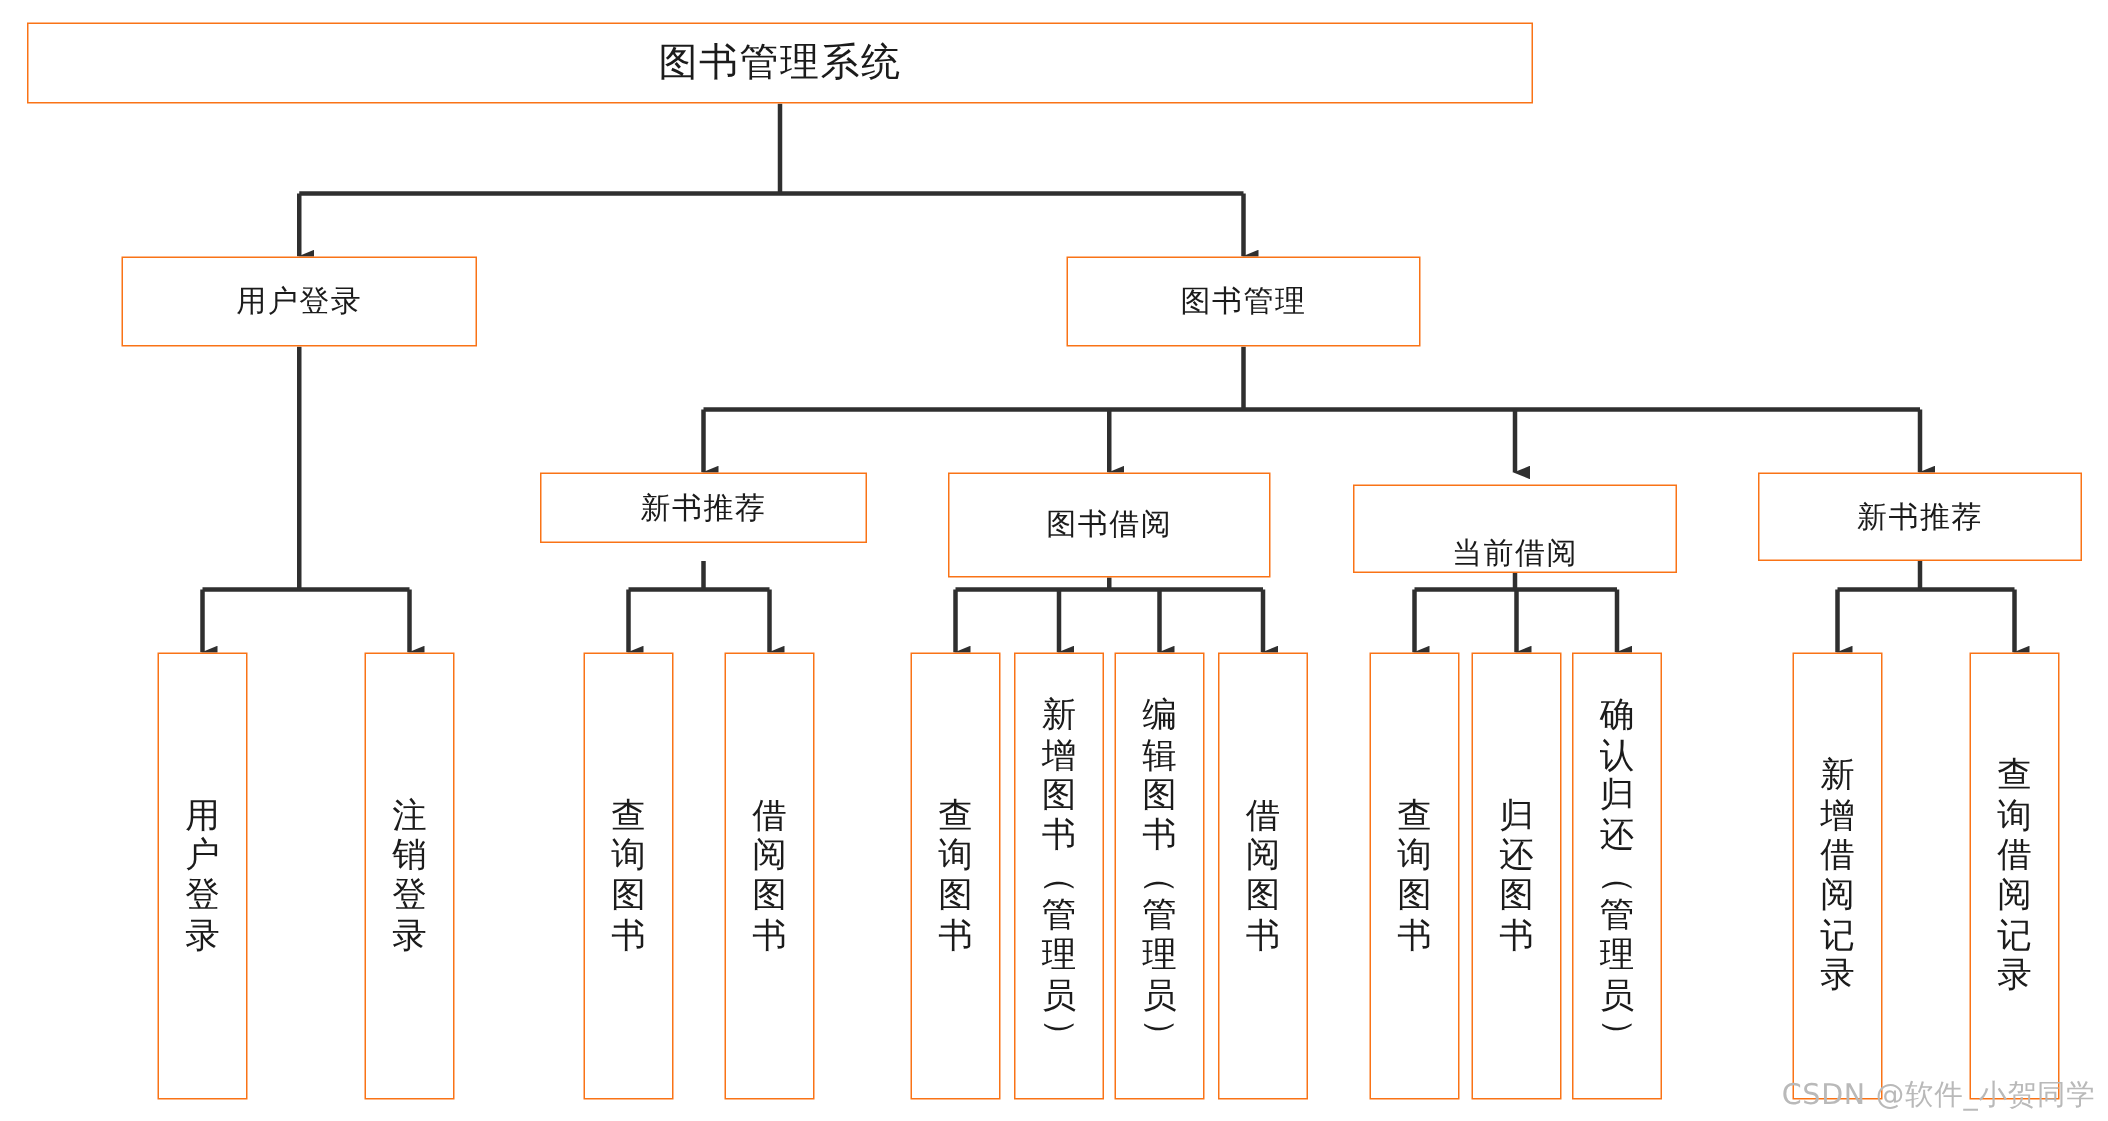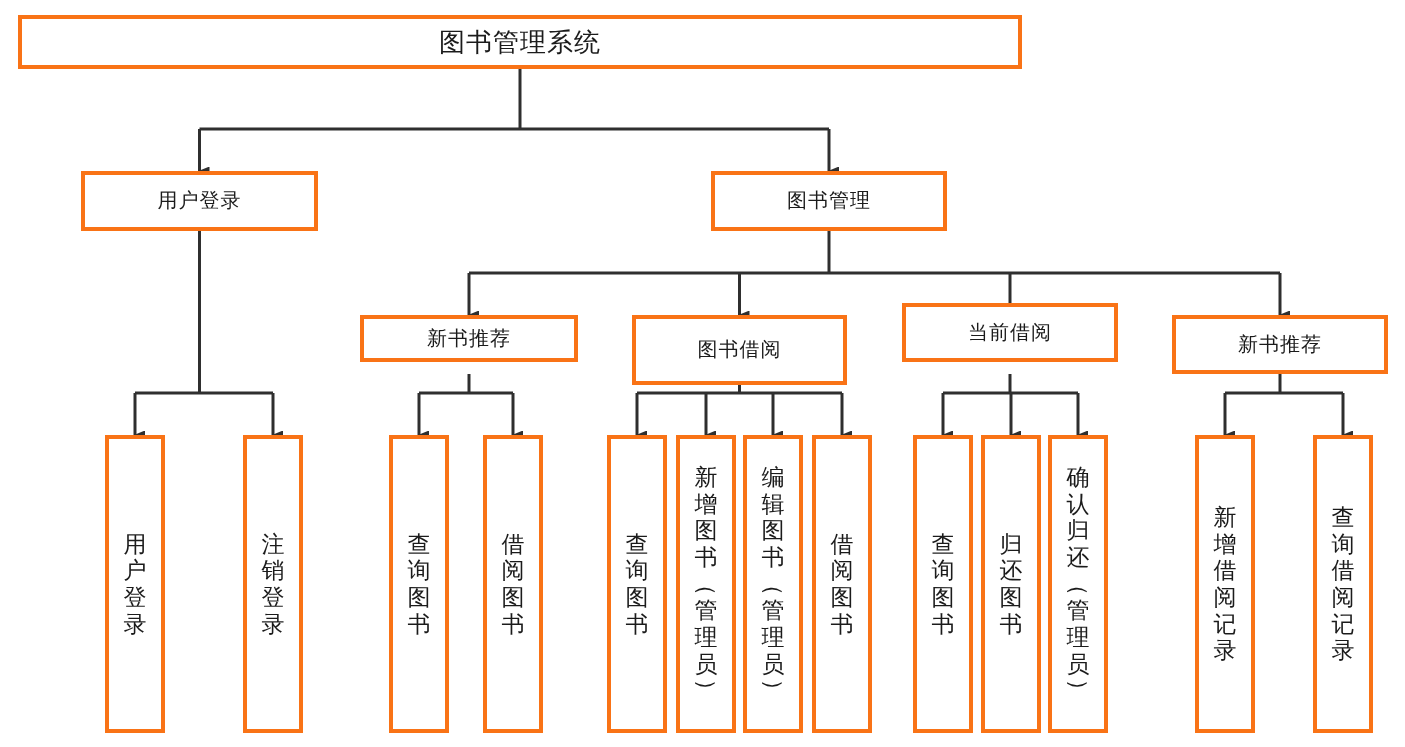--- a/index.html
+++ b/index.html
@@ -22,21 +22,21 @@
     position: absolute;
     left: 0;
     top: 0;
     width: 1405px;
     height: 747px;
     pointer-events: none;
   }
   .node {
     position: absolute;
     box-sizing: border-box;
-    border: 4px solid #f97316;
+    border: 1px solid #f97316;
     background: #ffffff;
     display: flex;
     align-items: center;
     justify-content: center;
     color: #1b1b1b;
   }
   .node.horiz {
     font-size: 20px;
     line-height: 1.1;
     letter-spacing: 1px;
@@ -141,21 +141,21 @@
       </div>
       <div class="node horiz" style="left: 711px; top: 171px; width: 236px; height: 60px;">
         <span class="vert-label">图书管理</span>
       </div>
       <div class="node horiz" style="left: 360px; top: 315px; width: 218px; height: 47px;">
         <span class="vert-label">新书推荐</span>
       </div>
       <div class="node horiz" style="left: 632px; top: 315px; width: 215px; height: 70px;">
         <span class="vert-label">图书借阅</span>
       </div>
-      <div class="node horiz" style="left: 902px; top: 303px; width: 216px; height: 59px;">
+      <div class="node horiz" style="left: 902px; top: 323px; width: 216px; height: 59px; align-items: flex-end;">
         <span class="vert-label">当前借阅</span>
       </div>
       <div class="node horiz" style="left: 1172px; top: 315px; width: 216px; height: 59px;">
         <span class="vert-label">新书推荐</span>
       </div>
       <div class="node vert" style="left: 105px; top: 435px; width: 60px; height: 298px;">
         <span class="vert-stack">
           <span class="vchar">用</span>
           <span class="vchar">户</span>
           <span class="vchar">登</span>
@@ -272,13 +272,14 @@
           <span class="vchar">查</span>
           <span class="vchar">询</span>
           <span class="vchar">借</span>
           <span class="vchar">阅</span>
           <span class="vchar">记</span>
           <span class="vchar">录</span>
         </span>
       </div>
     </div>
 
+  <div id="watermark">CSDN @软件_小贺同学</div>
 </div>
 
 </body></html>

